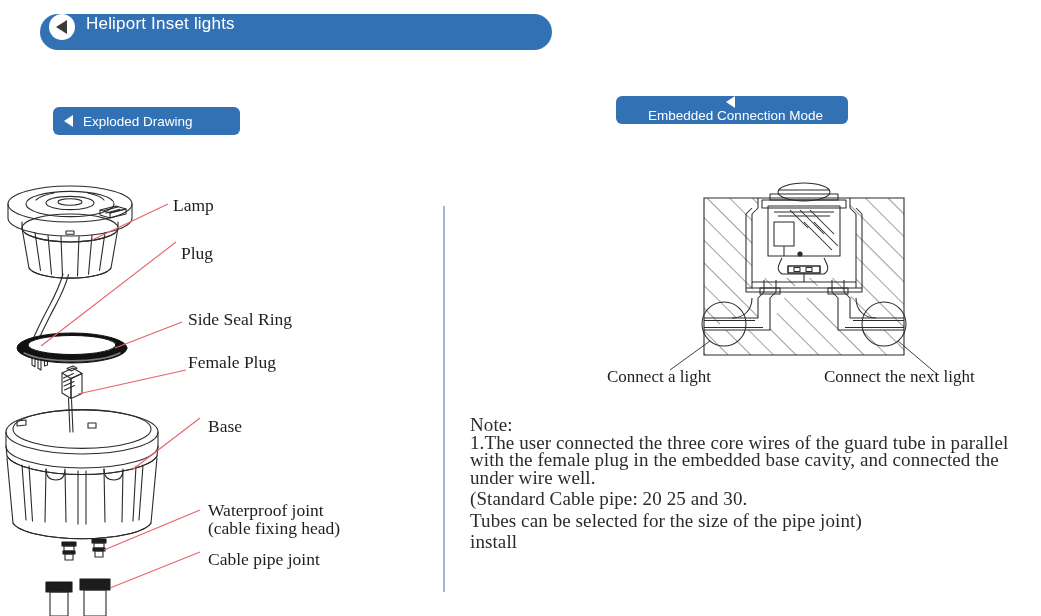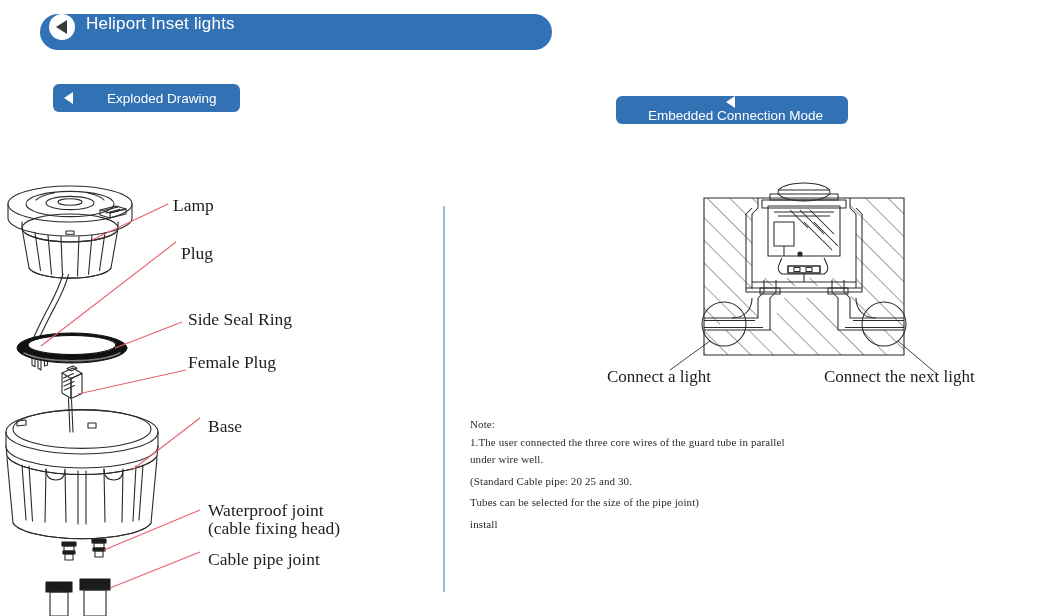--- a/index.html
+++ b/index.html
@@ -69,21 +69,21 @@
     border-bottom: 6px solid transparent;
     border-right: 9px solid #ffffff;
     flex: 0 0 auto;
   }
   .section-tab .tab-label {
     color: #ffffff;
     font-size: 13.5px;
     margin-left: 10px;
     white-space: nowrap;
   }
-  #tab-exploded { left: 53px; top: 84px; width: 187px; gap: 24px; }
+  #tab-exploded { left: 53px; top: 107px; width: 187px; }
   #tab-embedded { left: 616px; top: 96px; width: 232px; flex-direction: column; }
 
   
   #divider {
     position: absolute;
     left: 443px;
     top: 206px;
     width: 2px;
     height: 386px;
     background: #9FB8D8;
@@ -106,21 +106,21 @@
   }
   #exploded-pane svg, #embedded-pane svg { display: block; }
 
   
   #notes {
     position: absolute;
     left: 470px;
     top: 416px;
     width: 565px;
     font-family: "Liberation Serif", serif;
-    font-size: 11px;
+    font-size: 19px;
     line-height: 17.5px;
     color: #2b2b2b;
     letter-spacing: .1px;
   }
   #notes .note-line { white-space: pre-wrap; }
   #notes .note-gap { height: 4px; }
 </style>
 </head>
 <body>
 
@@ -363,20 +363,21 @@
   <g font-family="Liberation Serif, serif" font-size="17" fill="#1d1d1d">
     <text x="155" y="212">Connect a light</text>
     <text x="372" y="212">Connect the next light</text>
   </g>
 </svg>
 </div>
 
 <div id="notes">
   <div class="note-line">Note:</div>
   <div class="note-line">1.The user connected the three core wires of the guard tube in parallel</div>
+  <div class="note-line">with the female plug in the embedded base cavity, and connected the</div>
   <div class="note-line">under wire well.</div>
   <div class="note-gap"></div>
   <div class="note-line">(Standard Cable pipe: 20 25 and 30.</div>
   <div class="note-gap"></div>
   <div class="note-line">Tubes can be selected for the size of the pipe joint)</div>
   <div class="note-gap"></div>
   <div class="note-line">install</div>
 </div>
 
 </body></html>

